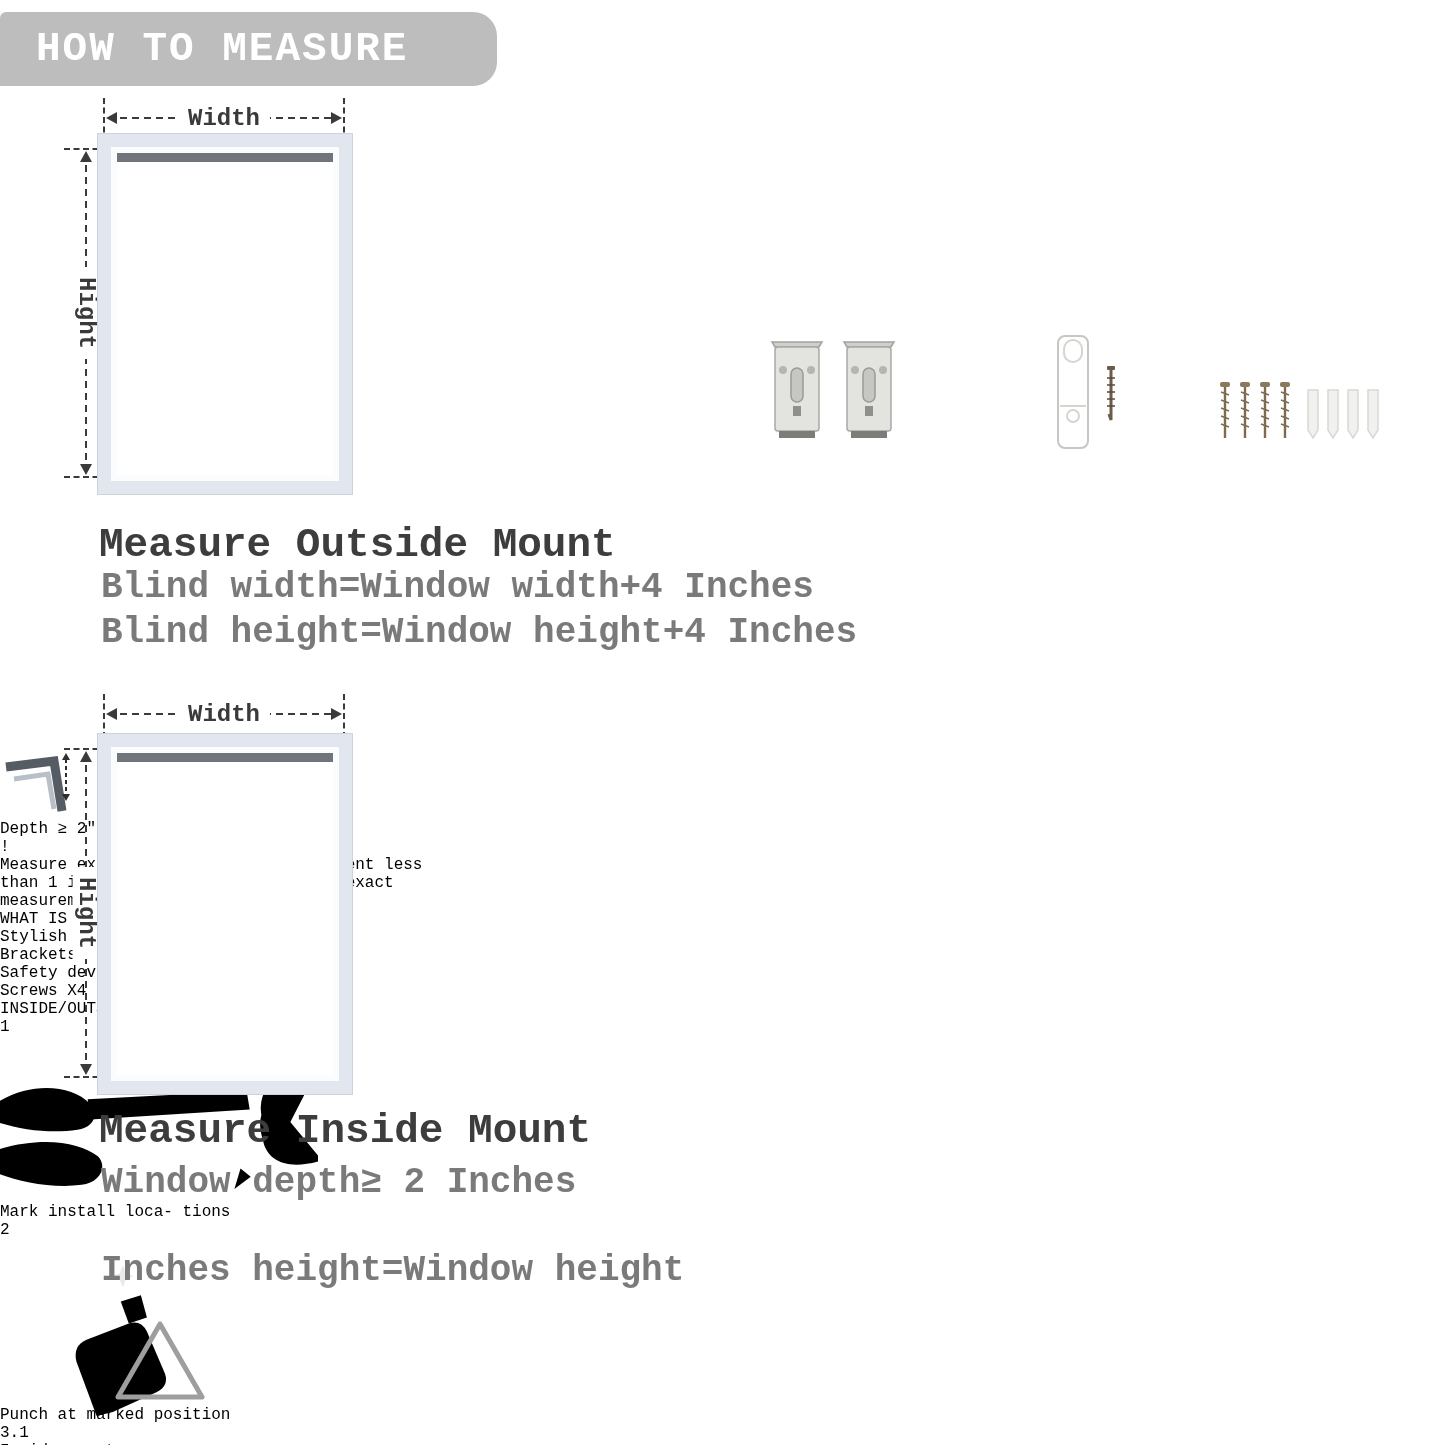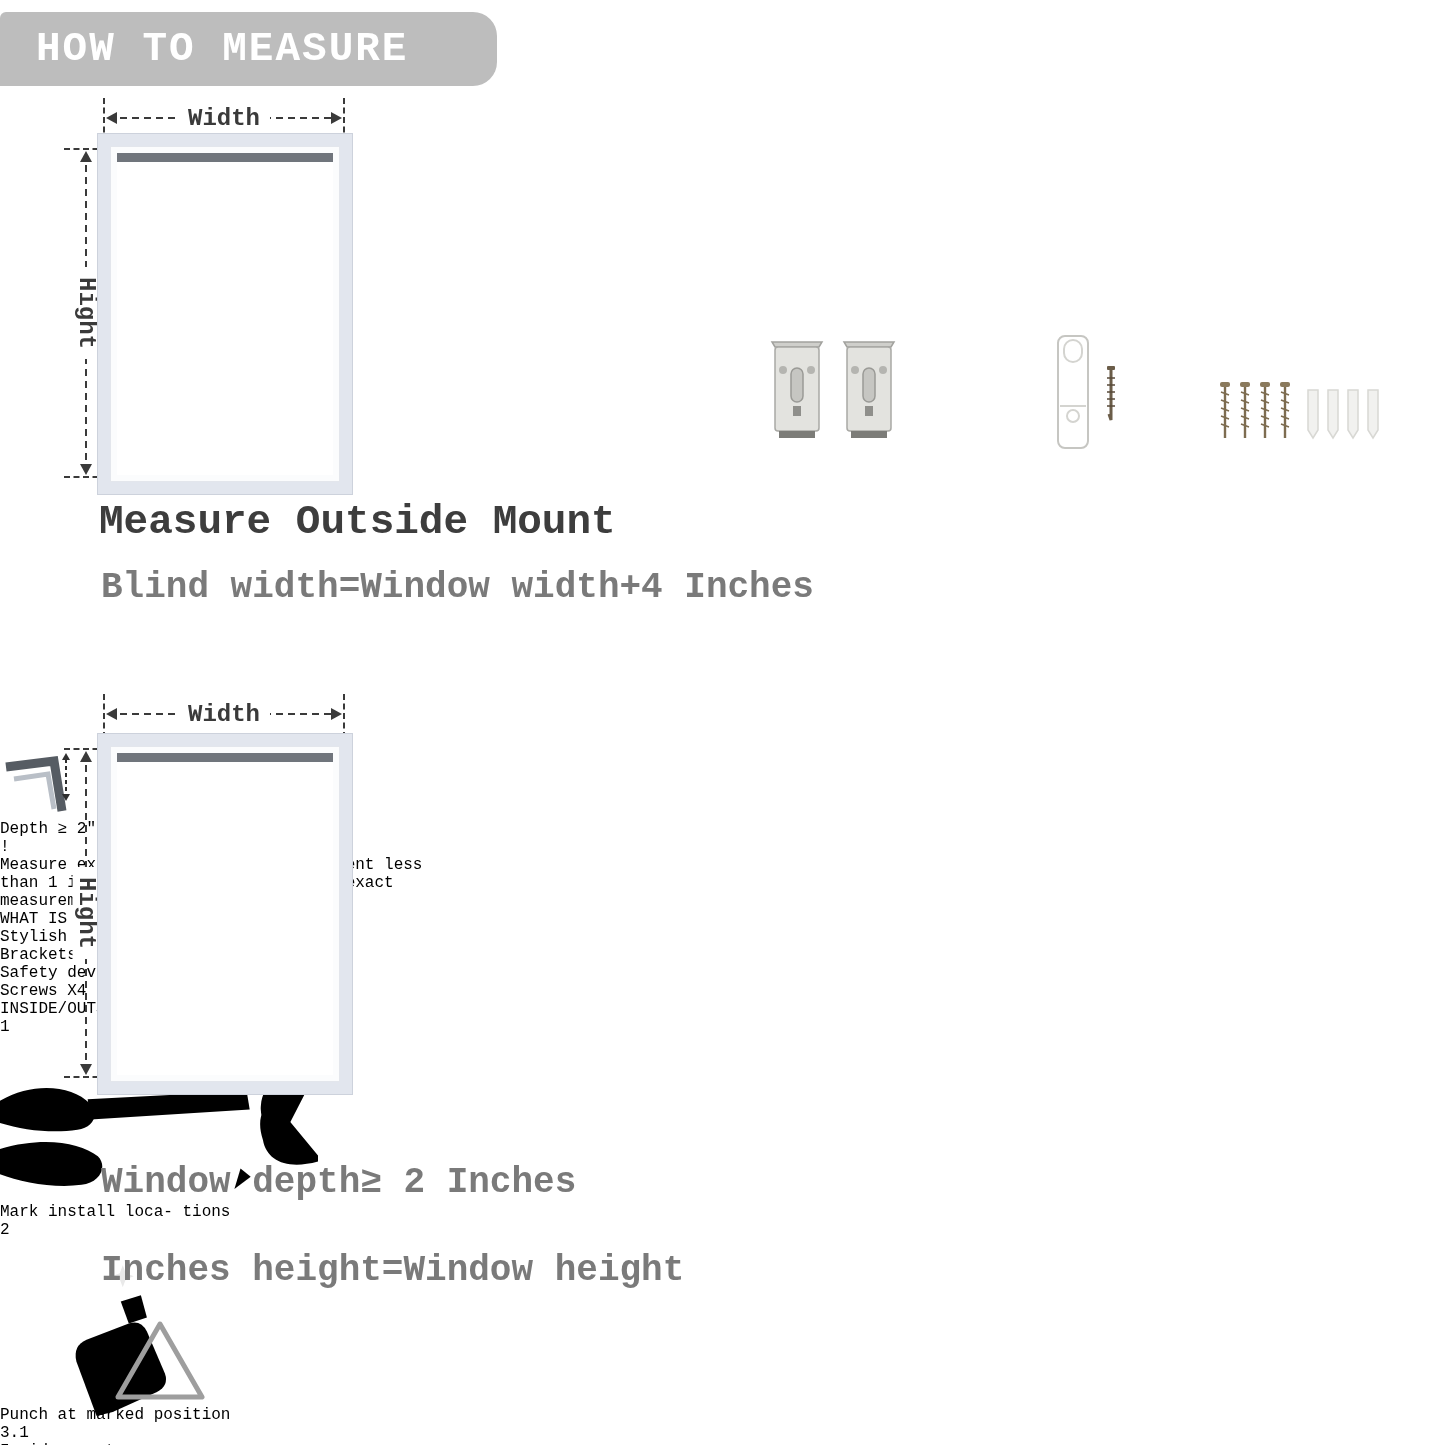--- a/index.html
+++ b/index.html
@@ -182,22 +182,23 @@
   <div class="blindfig" style="left:356px;top:126px;width:284px;height:369px;">
     <div class="bf-window">
       <div class="minisash"><i></i><i></i></div>
       <div class="minisash"><i></i><i></i></div>
     </div>
     <div class="bf-head"></div>
     <div class="bf-body"></div>
     <div class="bf-bottom"></div>
   </div>
 
-  <div class="h2" style="left:99px;top:499px;">Measure Outside Mount</div>
+  <div class="h2" style="left:99px;top:522px;">Measure Outside Mount</div>
   <div class="formula" style="left:101px;top:567px;">Blind width=Window width+4 Inches</div>
+  <div class="formula" style="left:101px;top:612px;">Blind height=Window height+4 Inches</div>
 
   <div class="harrow" style="left:103px;top:700px;width:242px;">
     <span class="tkl"></span>
     <span class="tkr"></span>
     <span class="line"></span>
     <span class="hl"></span>
     <span class="hr"></span>
     <span class="lab">Width</span>
   </div>
 
@@ -256,20 +257,21 @@
     <svg viewBox="0 0 84 84" width="84" height="84">
       <path d="M6,36 L54,30 L62,80" stroke="#565c63" stroke-width="9" fill="none"></path>
       <path d="M14,48 L48,43 L54,78" stroke="#b9bfc7" stroke-width="5" fill="none"></path>
       <path d="M66,28 V64" stroke="#2f2f2f" stroke-width="2" stroke-dasharray="4 3" fill="none"></path>
       <path d="M66,22 l-4,7 h8 Z" fill="#2f2f2f"></path>
       <path d="M66,70 l-4,-7 h8 Z" fill="#2f2f2f"></path>
     </svg>
   </div>
   <div class="depth-label" style="left:575px;top:784px;">Depth ≥ 2"</div>
 
+  <div class="h2" style="left:99px;top:1108px;">Measure Inside Mount</div>
   <div class="formula" style="left:101px;top:1162px;">Window depth≥ 2 Inches</div>
   <div class="formula" style="left:101px;top:1250px;">Inches height=Window height</div>
 
   <svg class="abs" style="left:112px;top:1318px;" width="96" height="86" viewBox="0 0 96 86">
     <path d="M48,6 L90,79 L6,79 Z" stroke="#9e9e9e" stroke-width="5" fill="none" stroke-linejoin="round"></path>
   </svg>
   <div class="warn-glyph">!</div>
   <div class="warn-text">
     <div>Measure exact inch, if meet measurement less</div>
     <div>than 1 inch,please also let us know exact</div>

